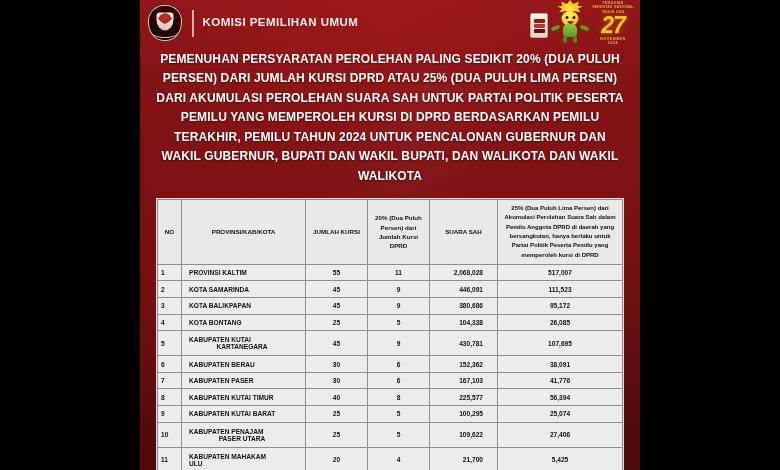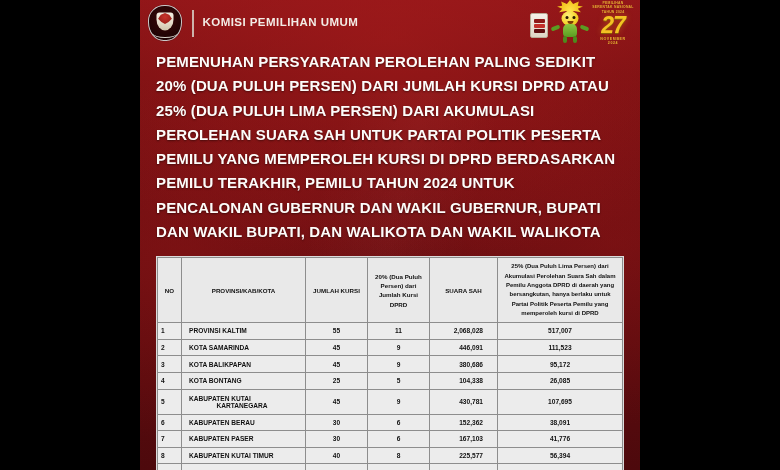--- a/index.html
+++ b/index.html
@@ -87,22 +87,22 @@
   .badge27{position:relative;width:42px;height:46px;display:flex;flex-direction:column;align-items:center;justify-content:center;
     color:#f5c432;text-align:center;}
   .badge27 .bt{font-size:3.4px;font-weight:700;letter-spacing:.25px;line-height:1.45;color:#e8b833;opacity:.95;}
   .badge27 .bnum{font-size:23px;font-weight:700;line-height:.92;letter-spacing:-1px;
     color:#f3c223;text-shadow:0 1px 0 #8a5f05, 0 0 6px rgba(243,194,35,.35);font-style:italic;}
   .badge27 .bb{font-size:3.6px;font-weight:700;letter-spacing:.6px;color:#e8b833;margin-top:1px;}
   .badge27 .byr{font-size:3.6px;font-weight:700;letter-spacing:.6px;color:#e8b833;}
 
   
   .title{
-    position:relative;z-index:3;margin:4px 16px 0;
-    color:#fdfcfa;font-weight:700;font-size:15px;line-height:1.62;letter-spacing:.14px;
+    position:relative;z-index:3;margin:4px 16px 0;text-align:center;
+    color:#fdfcfa;font-weight:700;font-size:12px;line-height:1.62;letter-spacing:.14px;
     text-shadow:0 1px 2px rgba(0,0,0,.45);
   }
 
   
   .tablewrap{position:relative;z-index:3;margin:12px 16px 0;border:1.5px solid #dcdcdc;background:#ececec;}
   table{width:100%;border-collapse:collapse;background:#ececec;color:#111;}
   th,td{border:.8px solid #8d8d8d;padding:0;}
   thead th{
     background:#e9e9e9;font-size:6.2px;font-weight:700;line-height:1.5;
     padding:4px 2px;text-align:center;vertical-align:middle;height:50px;

